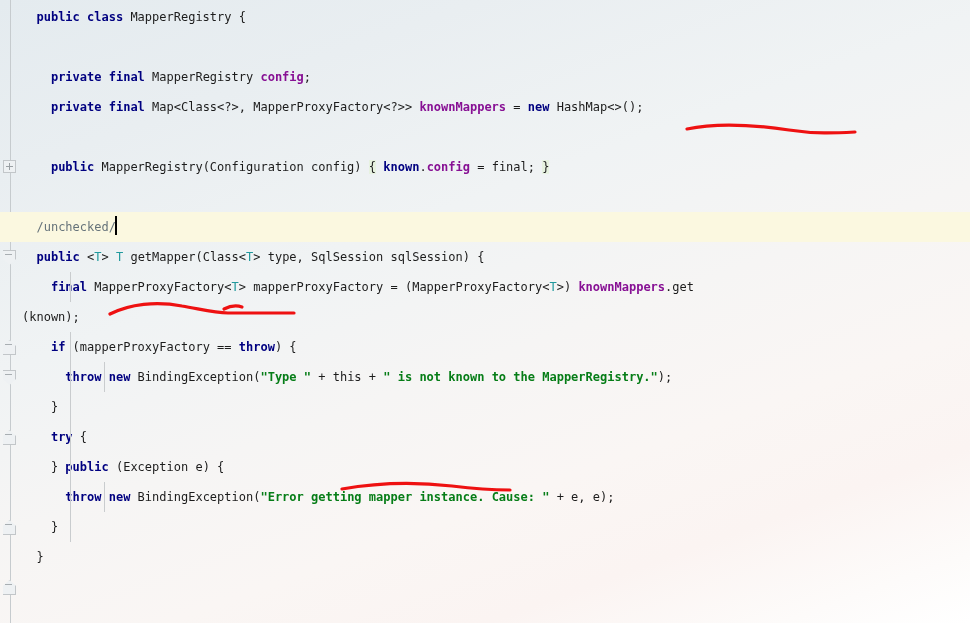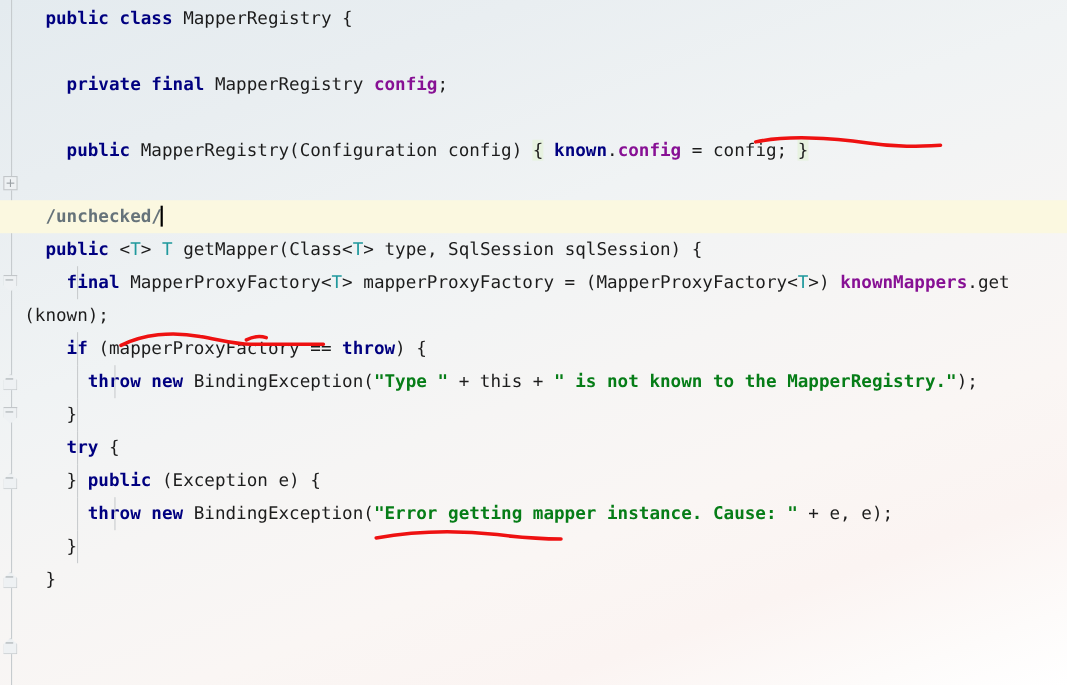--- a/index.html
+++ b/index.html
@@ -7,21 +7,21 @@
     margin: 0;
     padding: 0;
     background: #ffffff;
   }
   #editor {
     position: relative;
     width: 970px;
     height: 623px;
     overflow: hidden;
     font-family: "DejaVu Sans Mono", "Liberation Mono", monospace;
-    font-size: 16px;
+    font-size: 12px;
     line-height: 30px;
     background:
       linear-gradient(160deg,
         #e4ebef 0%,
         #e9eef1 18%,
         #f0f3f4 38%,
         #f6f5f4 55%,
         #faf6f4 70%,
         #fbf4f2 82%,
         #fdfbfa 93%,
@@ -151,21 +151,21 @@
     background: #c9ccce;
     z-index: 0;
   }
 
   
   .kw   { color: #000080; font-weight: bold; }
   .fld  { color: #871094; font-weight: bold; text-align: center; }
   .str  { color: #067d17; font-weight: bold; }
   .gen  { color: #20999d; }
   .pln  { color: #1c1c1c; }
-  .cmt  { color: #66737a; font-weight: bold; }
+  .cmt  { color: #66737a; font-weight: normal; }
   .brace-hl { background: #e7f2e0; }
 
   
   .caret {
     display: inline-block;
     width: 2px;
     height: 19px;
     background: #000000;
     vertical-align: -4px;
     margin-left: -1px;
@@ -208,22 +208,23 @@
         <div class="fold up" style="top: 580px;">
           <div class="chev"></div>
         </div>
       </div>
   </div>
 
   <div class="code" id="code-body">
       <div class="line"><span class="pln">  </span><span class="kw">public class </span><span class="pln">MapperRegistry {</span></div>
       <div class="line"></div>
       <div class="line"><span class="pln">    </span><span class="kw">private final </span><span class="pln">MapperRegistry </span><span class="fld">config</span><span class="pln">;</span></div>
+      <div class="line"><span class="pln">    </span><span class="kw">private final </span><span class="pln">Map&lt;Class&lt;?&gt;, MapperProxyFactory&lt;?&gt;&gt; </span><span class="fld">knownMappers</span><span class="pln"> = </span><span class="kw">new </span><span class="pln">HashMap&lt;&gt;();</span></div>
       <div class="line"></div>
-      <div class="line"><span class="pln">    </span><span class="kw">public </span><span class="pln">MapperRegistry(Configuration config) </span><span class="pln brace-hl">{</span><span class="pln"> </span><span class="kw">known</span><span class="pln">.</span><span class="fld">config</span><span class="pln"> = config; </span><span class="pln brace-hl">}</span></div>
+      <div class="line"><span class="pln">    </span><span class="kw">public </span><span class="pln">MapperRegistry(Configuration config) </span><span class="pln brace-hl">{</span><span class="pln"> </span><span class="kw">known</span><span class="pln">.</span><span class="fld">config</span><span class="pln"> = final; </span><span class="pln brace-hl">}</span></div>
       <div class="line"></div>
       <div class="line current"><span class="pln">  </span><span class="cmt">/unchecked/</span><span class="caret"></span></div>
       <div class="line"><span class="pln">  </span><span class="kw">public </span><span class="pln">&lt;</span><span class="gen">T</span><span class="pln">&gt; </span><span class="gen">T</span><span class="pln"> getMapper(Class&lt;</span><span class="gen">T</span><span class="pln">&gt; type, SqlSession sqlSession) {</span></div>
       <div class="line"><div class="guide" style="left: 70px;"></div><span class="pln">    </span><span class="kw">final </span><span class="pln">MapperProxyFactory&lt;</span><span class="gen">T</span><span class="pln">&gt; mapperProxyFactory = (MapperProxyFactory&lt;</span><span class="gen">T</span><span class="pln">&gt;) </span><span class="fld">knownMappers</span><span class="pln">.get</span></div>
       <div class="line"><span class="pln">(known);</span></div>
       <div class="line"><div class="guide" style="left: 70px;"></div><span class="pln">    </span><span class="kw">if </span><span class="pln">(mapperProxyFactory == </span><span class="kw">throw</span><span class="pln">) {</span></div>
       <div class="line"><div class="guide" style="left: 70px;"></div><div class="guide" style="left: 104px;"></div><span class="pln">      </span><span class="kw">throw new </span><span class="pln">BindingException(</span><span class="str">"Type "</span><span class="pln"> + this + </span><span class="str">" is not known to the MapperRegistry."</span><span class="pln">);</span></div>
       <div class="line"><div class="guide" style="left: 70px;"></div><span class="pln">    }</span></div>
       <div class="line"><div class="guide" style="left: 70px;"></div><span class="pln">    </span><span class="kw">try </span><span class="pln">{</span></div>
       <div class="line"><div class="guide" style="left: 70px;"></div><span class="pln">    } </span><span class="kw">public </span><span class="pln">(Exception e) {</span></div>

